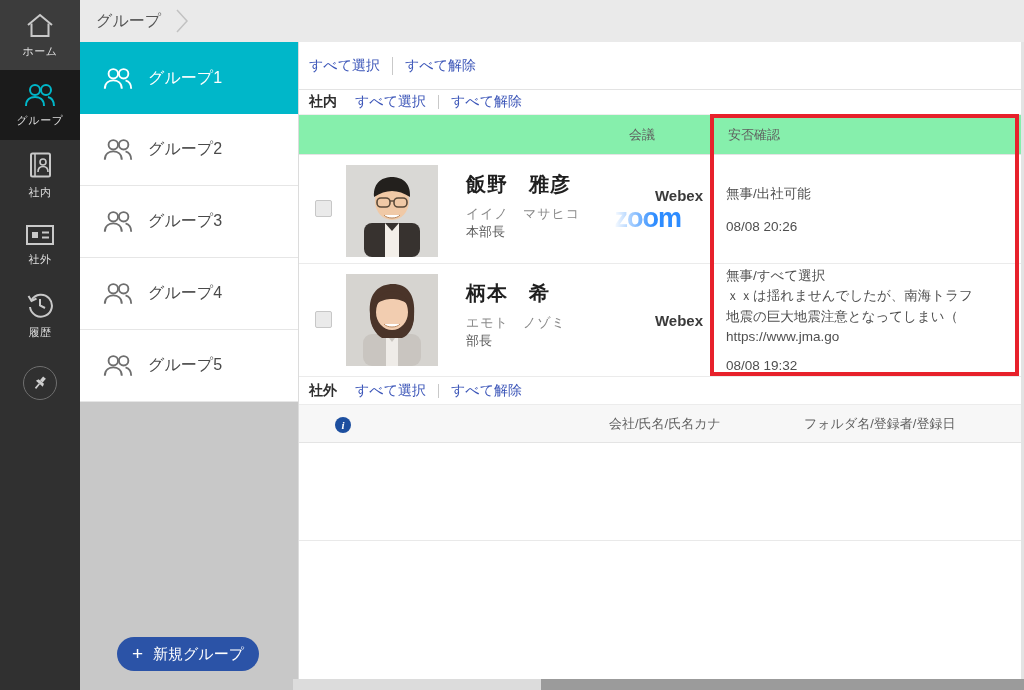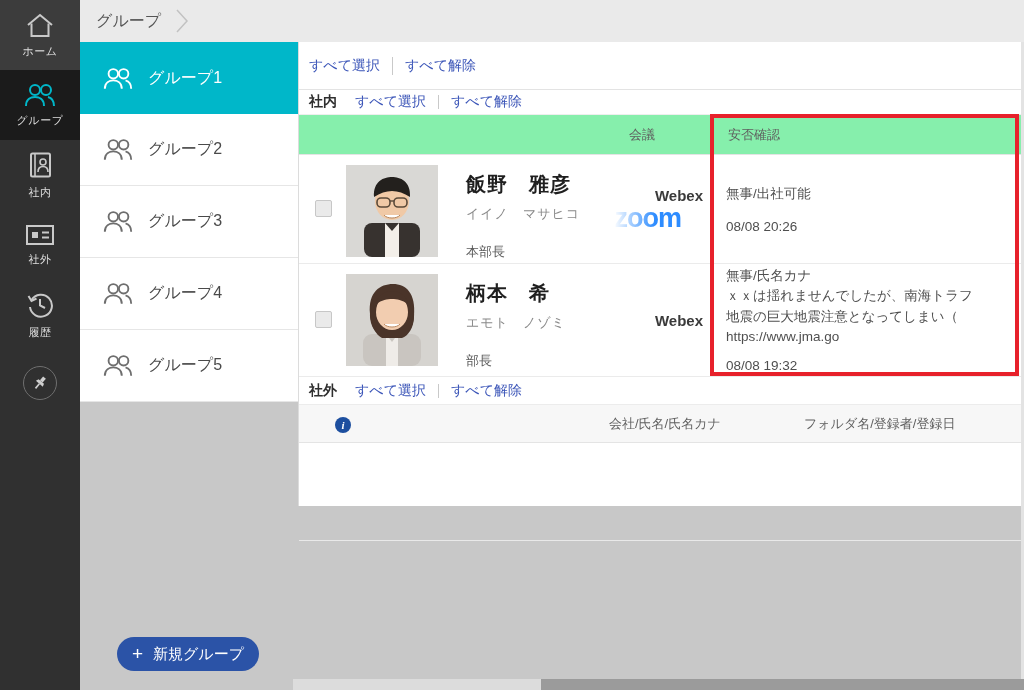--- a/index.html
+++ b/index.html
@@ -29,21 +29,21 @@
   .group-panel { position:absolute; left:80px; top:42px; width:218px; height:360px; background:#fff; z-index:3; }
   .group-item { height:72px; display:flex; align-items:center; gap:14px; padding-left:22px; border-bottom:1px solid #e6e6e6; background:#fff; cursor:pointer; }
   .group-item .glabel { font-size:16px; color:#4a4a4a; }
   .group-item.selected { background:#00b7c9; border-bottom:none; }
   .group-item.selected .glabel { color:#fff; }
   .left-lower { position:absolute; left:80px; top:402px; width:218px; height:288px; background:#c8c8c8; z-index:3; }
   .new-group-btn { position:absolute; left:37px; top:235px; width:142px; height:34px; border-radius:17px; background:#2b53a7; border:none; color:#fff; display:flex; align-items:center; justify-content:center; gap:10px; font-size:15px; cursor:pointer; font-family:inherit; }
   .new-group-btn .plus { font-size:19px; font-weight:400; line-height:1; margin-top:-2px; }
 
   
-  .main { position:absolute; left:298px; top:42px; width:726px; height:464px; background:#fff; border-left:1px solid #dcdcdc; z-index:2; }
+  .main { position:absolute; left:298px; top:42px; width:726px; height:648px; background:#fff; border-left:1px solid #dcdcdc; z-index:2; }
   .right-edge { position:absolute; right:0; top:42px; width:3px; height:648px; background:#e3e3e3; z-index:4; }
 
   .link { color:#3b55b8; font-size:14px; cursor:pointer; white-space:nowrap; }
   .vsep { width:1px; height:18px; background:#c9c9c9; margin:0 12px; }
   .toolbar { height:48px; display:flex; align-items:center; padding-left:10px; border-bottom:1px solid #e3e3e3; }
   .section-row { height:24px; display:flex; align-items:center; padding-left:10px; }
   .section-row .stitle { font-size:14px; font-weight:bold; color:#2f2f2f; margin-right:18px; }
   .section-row .vsep { height:14px; }
 
   .thead { position:relative; height:41px; background:#86efac; border-top:1px solid #eee; border-bottom:1px solid #e4e4e4; }
@@ -52,21 +52,21 @@
   .col-safety { left:429px; }
 
   .member-row { position:relative; height:109px; border-bottom:1px solid #ebebeb; }
   .member-row.r2 { height:113px; }
   .chk { position:absolute; left:16px; top:50%; margin-top:-9px; width:17px; height:17px; background:#eaeaea; border:1px solid #c7c7c7; border-radius:2px; cursor:pointer; }
   .photo { position:absolute; left:47px; top:10px; width:92px; height:92px; overflow:hidden; }
   .photo svg { display:block; }
   .idblock { position:absolute; left:167px; top:16px; }
   .mname { font-size:20px; font-weight:bold; color:#1f1f1f; letter-spacing:1px; }
   .mkana { font-size:13px; color:#8a8a8a; margin-top:7px; letter-spacing:1px; }
-  .mtitle { font-size:13px; color:#5a5a5a; margin-top:20px; }
+  .mtitle { font-size:13px; color:#5a5a5a; margin-top:0; }
   .meetcell { position:absolute; left:292px; top:0; width:120px; height:100%; display:flex; flex-direction:column; align-items:flex-end; justify-content:center; }
   .meetcell .webex { font-size:15px; font-weight:600; color:#3a3a3a; margin-right:8px; }
   .meetcell .zoomlogo { font-size:27px; font-weight:bold; color:#2d8cff; letter-spacing:-1px; margin-right:30px; margin-top:1px; line-height:1; }
   .meet-fade { position:absolute; left:292px; top:8px; width:64px; height:92px; background:linear-gradient(to right,#fff 35%,rgba(255,255,255,0)); z-index:1; }
   .safetycell { position:absolute; left:427px; top:0; width:290px; height:100%; display:flex; flex-direction:column; justify-content:center; }
   .sstatus { font-size:13.5px; color:#4f4f4f; }
   .smsg { font-size:13.5px; color:#4f4f4f; line-height:1.55; margin-top:1px; white-space:pre-line; }
   .stime { font-size:13.5px; color:#4f4f4f; margin-top:10px; }
   .r1 .stime { margin-top:16px; }
 
@@ -276,21 +276,21 @@
       <div class="idblock">
         <div class="mname">柄本　希</div>
         <div class="mkana">エモト　ノゾミ</div>
         <div class="mtitle">部長</div>
       </div>
       <div class="meetcell">
         <span class="webex">Webex</span>
       </div>
       <div class="meet-fade"></div>
       <div class="safetycell">
-        <div class="sstatus">無事/氏名カナ</div>
+        <div class="sstatus">無事/すべて選択</div>
         <div class="smsg">ｘｘは揺れませんでしたが、南海トラフ
 地震の巨大地震注意となってしまい（
 https://www.jma.go</div>
         <div class="stime">08/08 19:32</div>
       </div>
     </div>
 
     <div class="section-row" style="height:27px;">
       <span class="stitle">社外</span>
       <span class="link">すべて選択</span>

